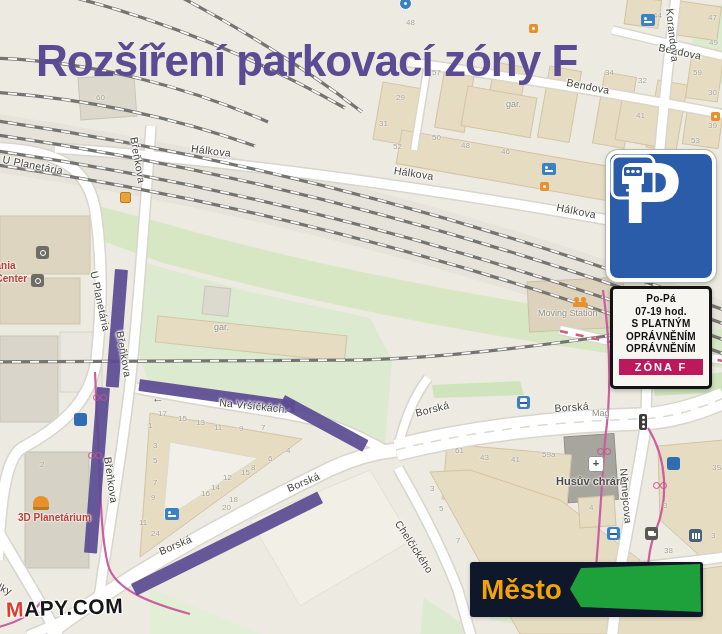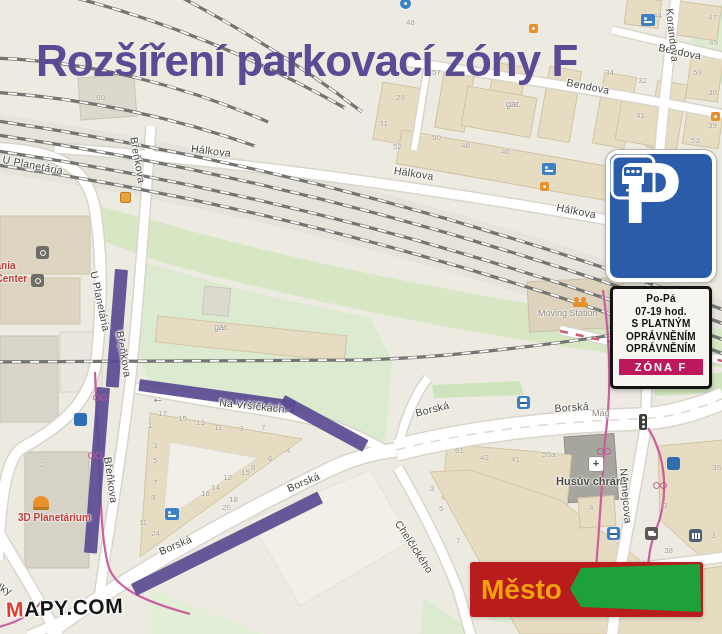--- a/index.html
+++ b/index.html
@@ -67,21 +67,21 @@
      font-family:"Liberation Sans",sans-serif;}
   #sign-meter{position:absolute;right:6px;bottom:6px;}
   #plate{position:relative;margin-top:4px;margin-left:4px;width:96px;background:#f6f5f0;
      border:3px solid #141414;border-radius:5px;padding:4px 0 11px 0;
      box-shadow:0 2px 4px rgba(0,0,0,.25);}
   .plate-line{font-size:10px;font-weight:bold;color:#111;text-align:center;line-height:12.5px;
      letter-spacing:.2px;}
   #zone-strip{margin:3px auto 0;width:84px;height:16px;background:#be185d;color:#fff;
      font-size:11px;font-weight:bold;text-align:center;line-height:16px;letter-spacing:2px;}
   
-  #citylogo{position:absolute;left:470px;top:562px;width:233px;height:55px;background:#b91c1c;
+  #citylogo{position:absolute;left:470px;top:562px;width:233px;height:55px;background:#0f172a;
      border-radius:3px;box-shadow:0 1px 4px rgba(0,0,0,.2);}
   #citylogo .mesto{position:absolute;left:11px;top:12px;font-size:28px;font-weight:800;color:#f2a30a;}
   #citylogo svg{position:absolute;left:0;top:0;}
   #citylogo .plzen{position:absolute;left:127px;top:10px;font-size:28px;font-weight:800;color:#fff;}
   
   #mapylogo{position:absolute;left:6px;top:596px;font-size:21px;font-weight:900;color:#161616;
      transform:rotate(-2deg);letter-spacing:.5px;
      text-shadow:0 0 2px #fff,0 0 2px #fff,0 0 3px #fff,1px 1px 0 #fff,-1px -1px 0 #fff,1px -1px 0 #fff,-1px 1px 0 #fff;}
   #mapylogo .m{color:#e23b2e;}
 </style>

